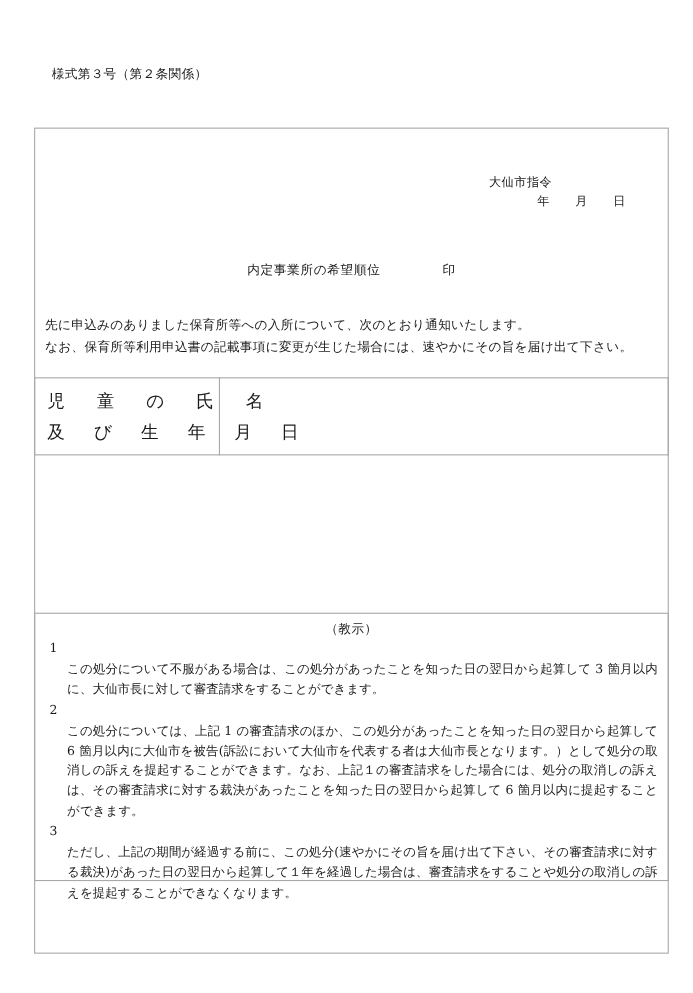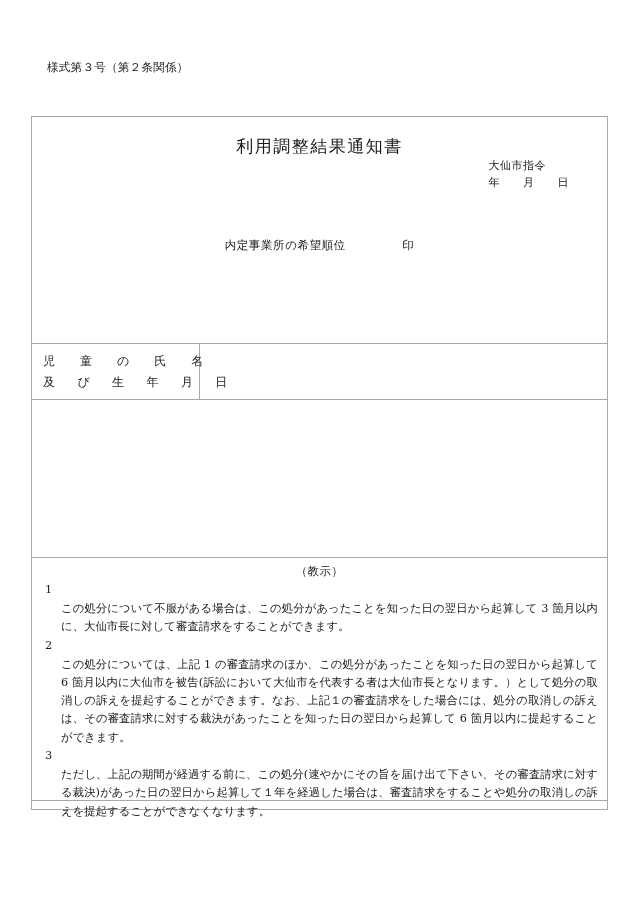--- a/index.html
+++ b/index.html
@@ -56,20 +56,21 @@
     position: absolute;
     right: 38px;
     top: 40px;
     text-align: left;
     font-size: 11px;
     line-height: 1.55;
     letter-spacing: 0.5px;
   }
   .issuer-date {
     letter-spacing: 0.5px;
+    margin-left: 44px;
   }
 
   .signer-row {
     position: absolute;
     left: 0;
     right: 0;
     top: 121px;
     font-size: 11.5px;
     letter-spacing: 0.6px;
     text-align: center;
@@ -92,21 +93,21 @@
     position: absolute;
     left: -1px;
     right: -1px;
     top: 226px;
     border-collapse: collapse;
     width: calc(100% + 2px);
     table-layout: fixed;
   }
   .table td {
     border: 1px solid #a8a8a8;
-    font-size: 12px;
+    font-size: 16px;
     vertical-align: middle;
     padding: 0;
   }
   .table .label-cell {
     width: 156px;
     padding: 7px 0 7px 11px;
     line-height: 1.72;
   }
   .table .value-cell {
     padding: 0;
@@ -122,21 +123,21 @@
   .sp-narrow { letter-spacing: 0.4px; }
 
   
   .notice {
     position: absolute;
     left: -1px;
     right: -1px;
     top: 440px;
     border: 1px solid #a8a8a8;
     box-sizing: border-box;
-    height: 253px;
+    height: 310px;
     padding: 6px 9px 0 9px;
   }
   .notice-heading {
     text-align: center;
     font-size: 11.5px;
     letter-spacing: 0.4px;
     margin-bottom: 2px;
   }
   .notice-item {
     display: flex;
@@ -161,32 +162,35 @@
 </style>
 </head>
 <body>
 
 <div class="page">
 
   <div class="form-no">様式第３号（第２条関係）</div>
 
   <div class="frame">
 
-    <div class="doc-title">利用調整結果通知書</div>
 
     <div class="issuer-block">
       <div>大仙市指令</div>
       <div class="issuer-date">年　　月　　日</div>
     </div>
 
     <div class="signer-row">
       <span class="signer-name">内定事業所の希望順位</span>
       <span class="signer-seal">印</span>
     </div>
 
+    <div class="intro">
+      <div>先に申込みのありました保育所等への入所について、次のとおり通知いたします。</div>
+      <div>なお、保育所等利用申込書の記載事項に変更が生じた場合には、速やかにその旨を届け出て下さい。</div>
+    </div>
 
     <table class="table">
       <tbody>
         <tr class="r1">
           <td class="label-cell">
             <div class="lbl-line sp-wide">児　童　の　氏　名</div>
             <div class="lbl-line sp-mid">及　び　生　年　月　日</div>
           </td>
           <td class="value-cell"></td>
         </tr>

